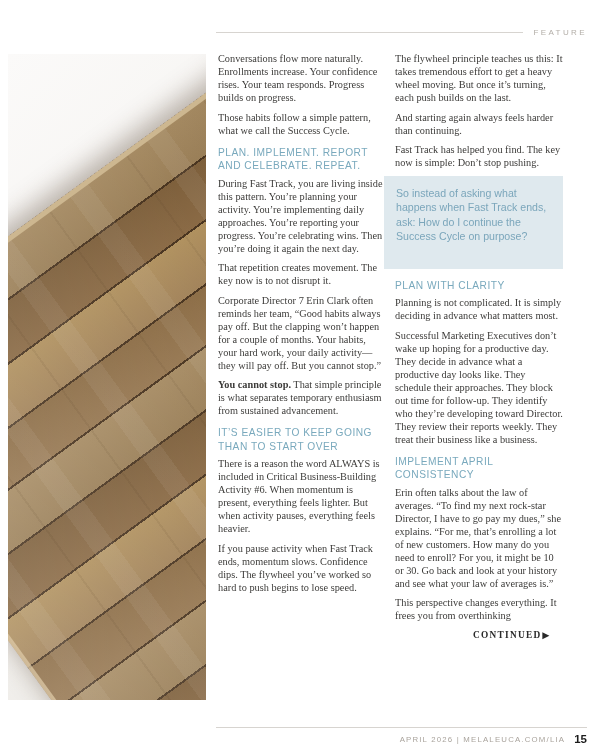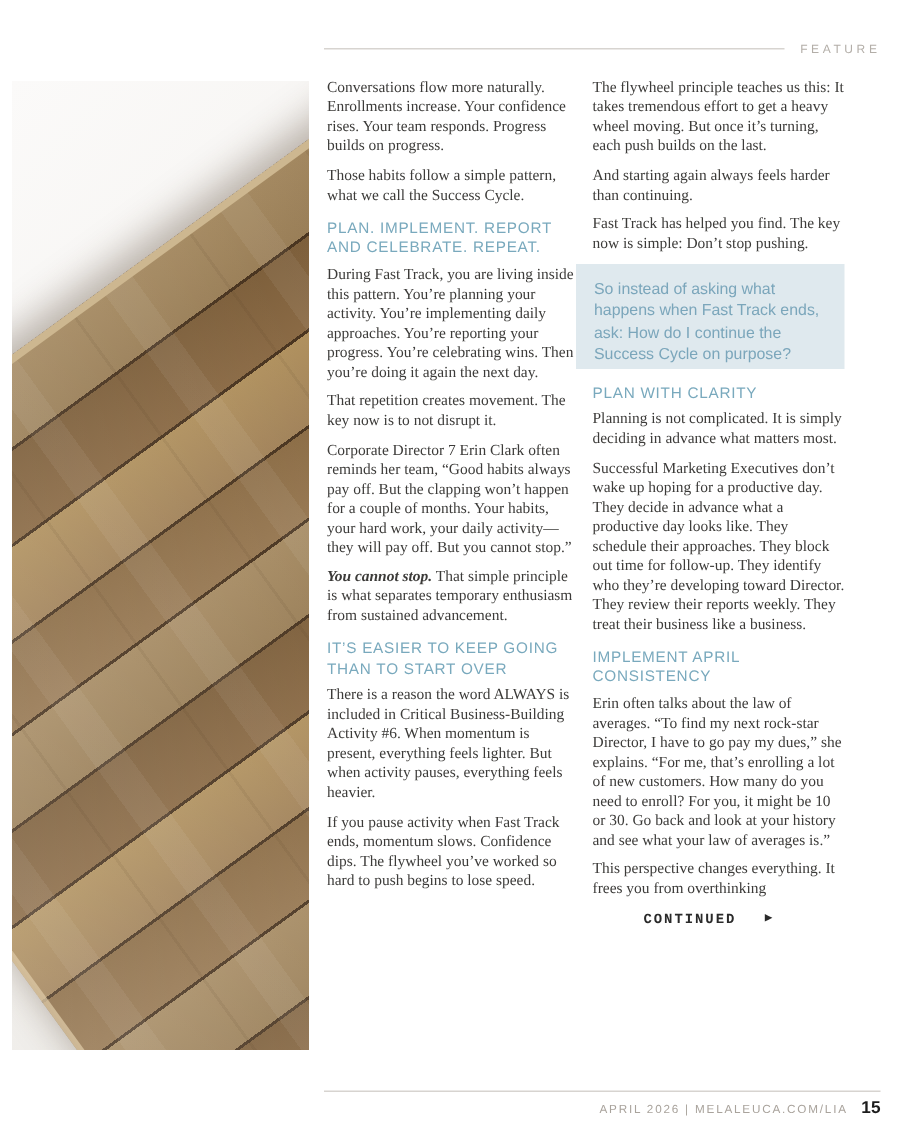--- a/index.html
+++ b/index.html
@@ -38,33 +38,33 @@
         #8c6d46 156px, #967751 204px, #4a3520 204px, #4a3520 206px);
   }
   .wood::before { content:""; position:absolute; top:0; left:0; right:0; height:5px; background:#cdb790; }
   .wood::after  { content:""; position:absolute; top:0; left:0; bottom:0; width:4px; background:rgba(222,202,167,0.75); }
 
   
   .col { position:absolute; top:52px; width:168px; font-size:10.3px; line-height:13px; color:#3c3b39; }
   .col-left  { left:218px; }
   .col-right { left:395px; }
   .body-p { margin:0 0 6.5px; }
-  .lead { font-weight:bold;font-style:italic; }
+  .lead { font-weight:bold; }
   .subhead {
     margin:9px 0 4px; font-family:"Liberation Sans", sans-serif; font-weight:400;
     font-size:10.2px; line-height:13.5px; letter-spacing:0.5px; color:#79a9bd;
   }
   .callout {
-    margin:3px 0 10px -11px; padding:10px 12px 2px;
+    margin:3px 0 10px -11px; padding:10px 12px 25px;
     background:#dfe9ee; font-family:"Liberation Sans", sans-serif;
     font-size:10.6px; line-height:14.5px; color:#7ba6bb;
   }
   .continued {
-    margin-top:7px; padding-right:14px; display:flex; justify-content:center;
-    align-items:center; gap:19px; font-family:Liberation Mono, monospace;
+    margin-top:7px; padding-right:14px; display:flex; justify-content:flex-end;
+    align-items:center; gap:1px; font-family:Liberation Serif, serif;
     font-size:9.3px; font-weight:bold; letter-spacing:1.3px; color:#2a2a2a;
   }
   .continued .arrow { font-size:8.5px; letter-spacing:0; }
 
   
   .footer {
     position:absolute; left:216px; right:13px; bottom:7px;
     border-top:1px solid #d7d4d0; padding-top:5px;
     display:flex; justify-content:flex-end; align-items:center; gap:9px;
   }

